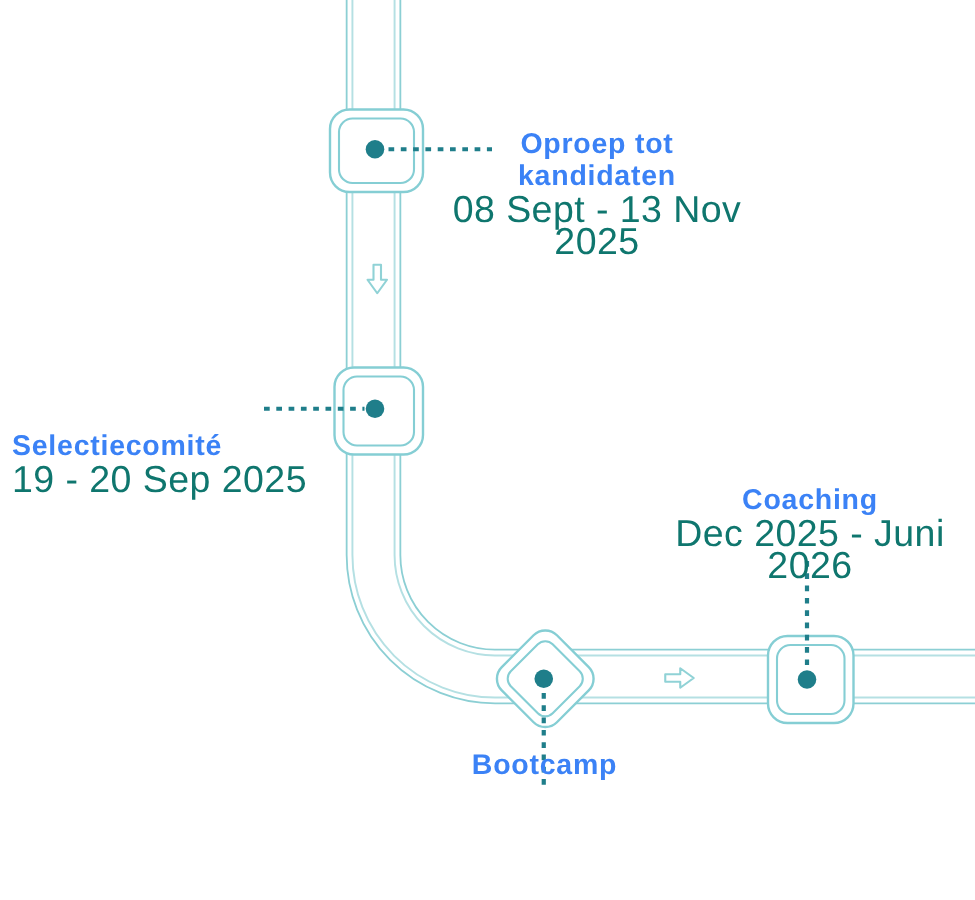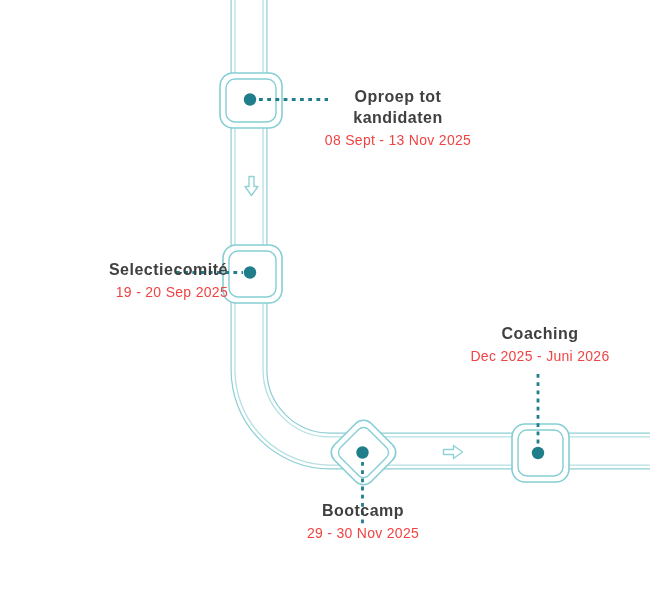--- a/index.html
+++ b/index.html
@@ -7,35 +7,35 @@
     width: 650px; height: 600px;
     background: #ffffff;
     overflow: hidden;
     font-family: "Liberation Sans", sans-serif;
   }
   .canvas { position: relative; width: 650px; height: 600px; }
   .canvas svg { position: absolute; left: 0; top: 0; }
 
   .label { position: absolute; }
   .label .title {
-    color: #404040;
+    color: #3b82f6;
     font-weight: bold;
-    font-size: 16px;
+    font-size: 19px;
     line-height: 21px;
     letter-spacing: 0.5px;
   }
   .label .date {
-    color: #ef4444;
-    font-size: 14px;
+    color: #0f766e;
+    font-size: 25px;
     line-height: 21px;
     letter-spacing: 0.3px;
     margin-top: 2px;
   }
   .label.center { text-align: center; }
-  .label.left   { text-align: right; }
+  .label.left   { text-align: left; margin-top: 28px; }
 
   .label-oproep   { left: 276px; top: 86px;  width: 244px; }
   .label-oproep .title { max-width: 160px; margin: 0 auto; }
   .label-selectie { left: 8px;   top: 259px; width: 220px; }
   .label-coaching { left: 420px; top: 323px; width: 240px; }
   .label-bootcamp { left: 243px; top: 500px; width: 240px; }
 </style>
 </head>
 <body>
 
@@ -94,16 +94,15 @@
     <div class="date">19 - 20 Sep 2025</div>
   </div>
 
   <div class="label center label-coaching">
     <div class="title">Coaching</div>
     <div class="date">Dec 2025 - Juni 2026</div>
   </div>
 
   <div class="label center label-bootcamp">
     <div class="title">Bootcamp</div>
-    <div class="date">29 - 30 Nov 2025</div>
   </div>
 
 </div>
 
 </body></html>

